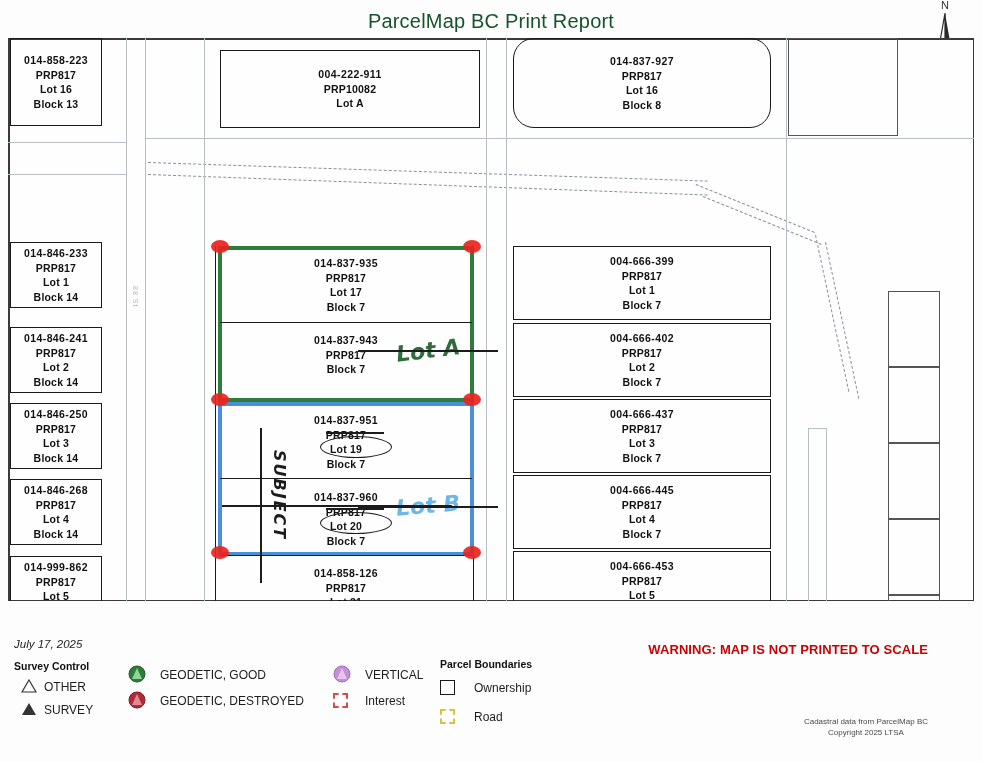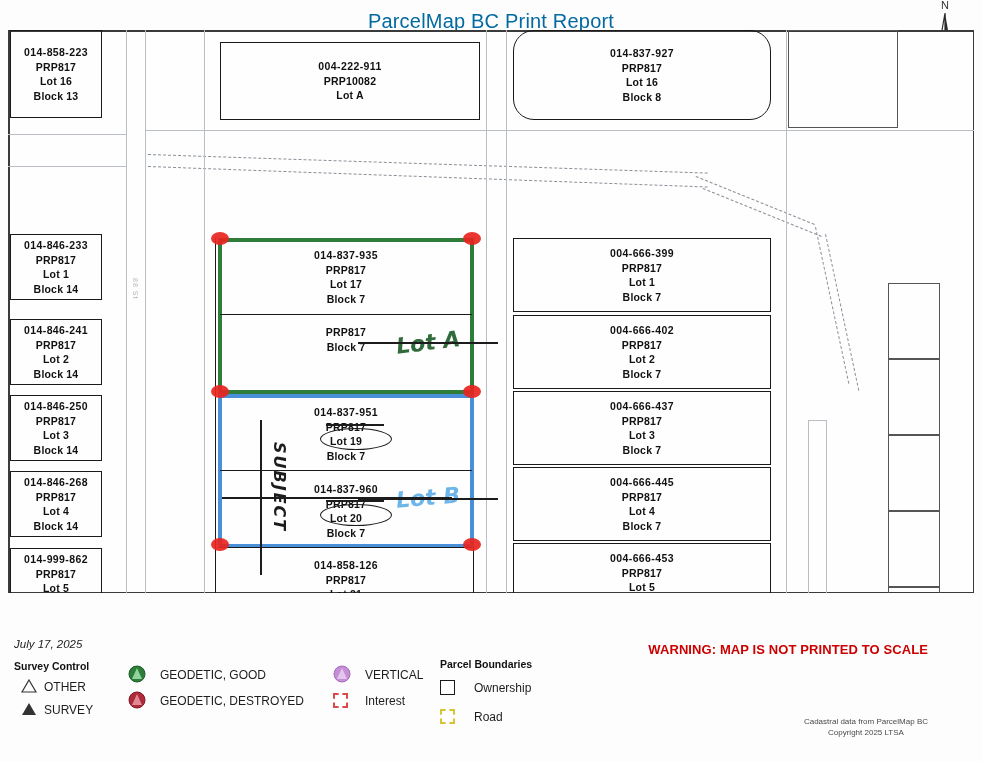--- a/index.html
+++ b/index.html
@@ -15,40 +15,40 @@
     width: 982px; height: 762px;
     background: #fdfdfd;
   }
 
   
   #title {
     position: absolute;
     top: 10px; left: 0; width: 982px;
     text-align: center;
     font-size: 20px;
-    color: #0369a1;
+    color: #14532d;
     letter-spacing: .2px;
   }
 
   
   #north {
     position: absolute;
     top: 0px; left: 925px;
     width: 40px; height: 58px;
     text-align: center;
   }
   #north .n-letter {
     font-size: 11px; color: #333; line-height: 11px;
   }
   #north svg { display:block; margin: 0 auto; }
 
   
   #map {
     position: absolute;
-    left: 8px; top: 30px;
+    left: 8px; top: 38px;
     width: 966px; height: 563px;
     background: #fefefe;
     overflow: hidden;
   }
   #map .border-t, #map .border-b, #map .border-l, #map .border-r {
     position:absolute; background:#3a3a3a;
   }
   #map .border-t { left:0; top:0; width:966px; height:1.5px; }
   #map .border-b { left:0; bottom:0; width:966px; height:1.5px; }
   #map .border-l { left:0; top:0; width:1.5px; height:592px; }
@@ -351,20 +351,21 @@
     <div style="position:absolute; left:212px; top:218px; width:252px;">
       <div class="parcel-label">
         <div class="pid">014-837-935</div>
         <div>PRP817</div>
         <div>Lot 17</div>
         <div>Block 7</div>
       </div>
     </div>
     <div style="position:absolute; left:212px; top:295px; width:252px;">
       <div class="parcel-label">
+        <div class="pid">014-837-943</div>
         <div>PRP817</div>
         <div>Block 7</div>
       </div>
     </div>
     <div style="position:absolute; left:212px; top:375px; width:252px;">
       <div class="parcel-label">
         <div class="pid">014-837-951</div>
         <div>PRP817</div>
         <div>Lot 19</div>
         <div>Block 7</div>

